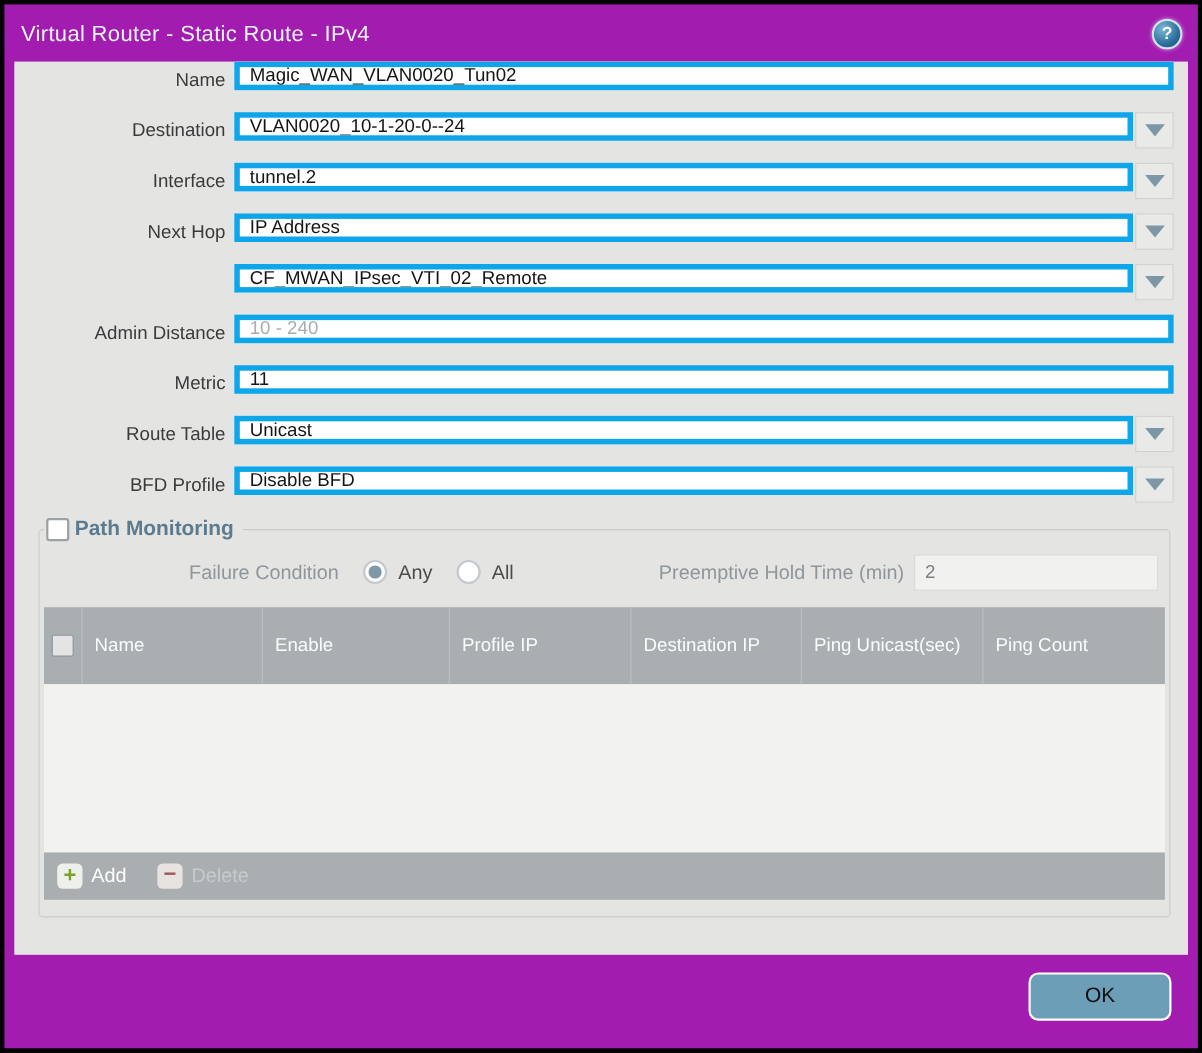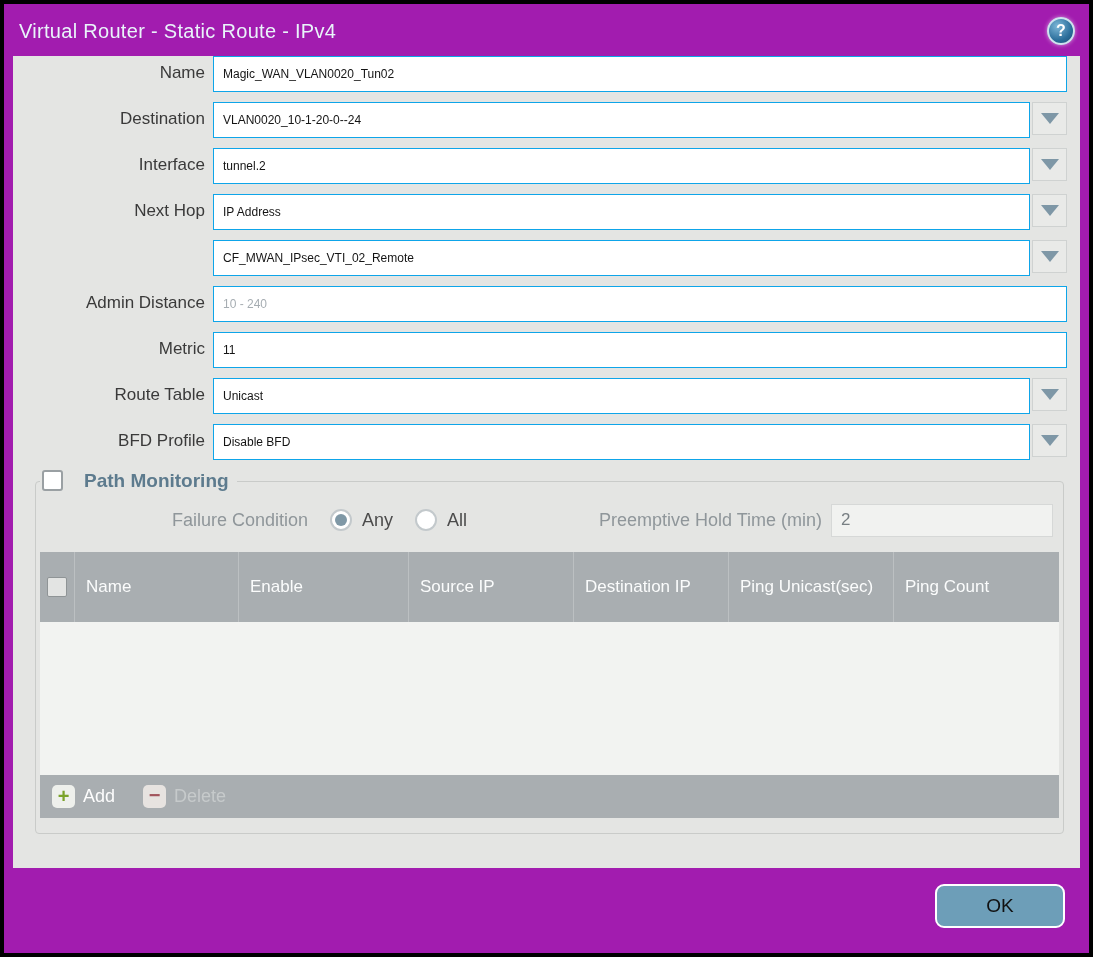--- a/index.html
+++ b/index.html
@@ -16,32 +16,32 @@
     color:#fff;display:flex;align-items:center;justify-content:center;
     font-size:16px;font-weight:bold;box-sizing:border-box;cursor:pointer;}
 
   
   .dialog-body{flex:1;margin:0 9px;background:#e4e5e3;box-sizing:border-box;overflow:hidden;}
 
   
   .row{display:flex;align-items:center;margin:0 13px 13px 0;height:33px;}
   .row .lbl{width:192px;text-align:right;margin-right:8px;font-size:17px;color:#3a3a3a;flex:none;white-space:nowrap;}
   .row .field{flex:1;display:flex;height:33px;}
-  .field input.txt{flex:1;min-width:0;height:36px;border:1px solid #0ea5e9;background:#fff;
-    font-size:12px;padding:0 9px;font-family:inherit;color:#141414;box-sizing:border-box;outline:none;}
+  .field input.txt{flex:1;min-width:0;height:26px;border:5px solid #0ea5e9;background:#fff;
+    font-size:17px;padding:0 9px;font-family:inherit;color:#141414;box-sizing:border-box;outline:none;}
   .field input.txt::placeholder{color:#a6adb2;}
   .dd-btn{width:35px;height:33px;margin-left:2px;background:#e9eae8;border:1px solid #cfd2d1;
     display:flex;align-items:center;justify-content:center;box-sizing:border-box;cursor:pointer;}
   .dd-arrow{width:0;height:0;border-left:9px solid transparent;border-right:9px solid transparent;
     border-top:11px solid #7e97a6;}
 
   
   fieldset.pm{margin:0 16px 0 22px;border:1px solid #c9cbc9;border-radius:4px;
     padding:0 4px 15px;position:relative;}
-  legend.pm-legend{display:flex;align-items:flex-start;gap:21px;padding:0 8px 0 2px;margin-left:0;}
+  legend.pm-legend{display:flex;align-items:flex-end;gap:5px;padding:0 8px 0 2px;margin-left:0;}
   .pm-check{width:21px;height:21px;background:#fff;border:2px solid #9aa0a3;border-radius:3px;
     box-sizing:border-box;cursor:pointer;}
   .pm-title{font-size:19px;font-weight:bold;color:#5d7b8e;}
 
   .cond-row{display:flex;align-items:center;margin-top:10px;height:36px;font-size:18px;}
   .cond-label{width:268px;text-align:right;color:#8f969a;flex:none;}
   .radio{width:22px;height:22px;border-radius:50%;border:2px solid #c3c9cc;background:#fff;
     display:flex;align-items:center;justify-content:center;box-sizing:border-box;
     margin:0 10px 0 22px;cursor:pointer;flex:none;}
   .radio .dot{width:12px;height:12px;border-radius:50%;background:#7f98a6;}
@@ -188,21 +188,21 @@
           <input class="pht-input" type="text" value="2" style="">
         </div>
 
         <div class="ptable">
           <div class="thead">
               <div class="th chk" style="width: 34px;">
                 <div class="th-check"></div>
               </div>
               <div class="th" style="width: 164px;">Name</div>
               <div class="th" style="width: 170px;">Enable</div>
-              <div class="th" style="width: 165px;">Source IP</div>
+              <div class="th" style="width: 165px;">Profile IP</div>
               <div class="th" style="width: 155px;">Destination IP</div>
               <div class="th" style="width: 165px;">Ping Unicast(sec)</div>
               <div class="th" style="flex: 1 1 0%;">Ping Count</div>
             </div>
           <div class="tbody"></div>
           <div class="tfoot">
             <div class="foot-btn add">
               <span class="icon-sq">
                   <span class="plus">+</span>
                 </span>

